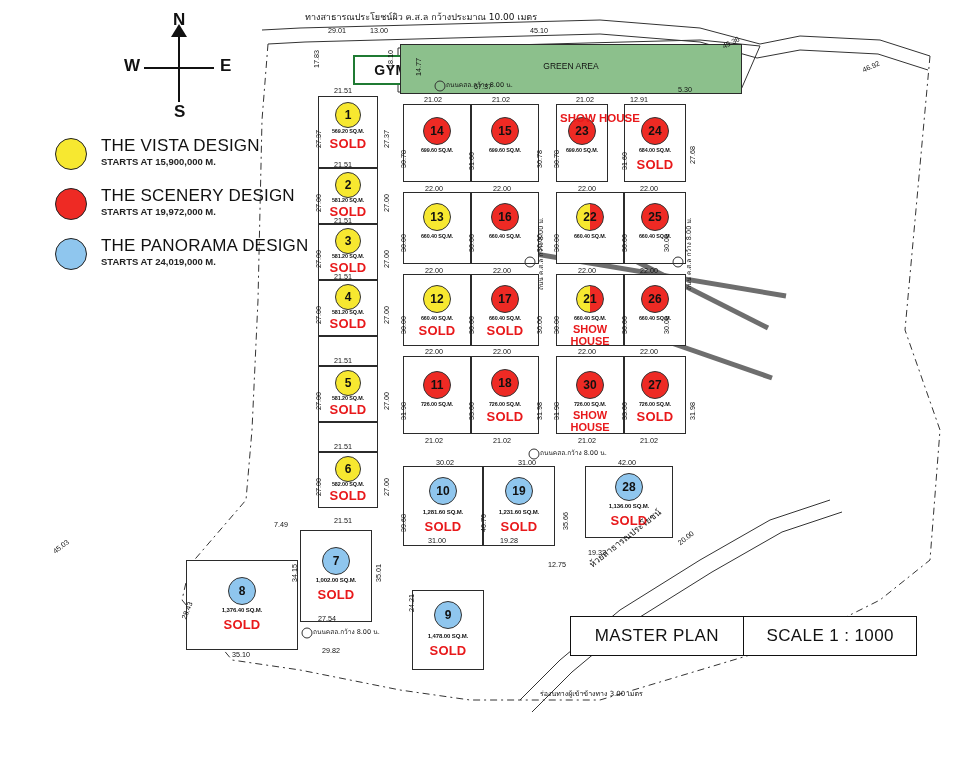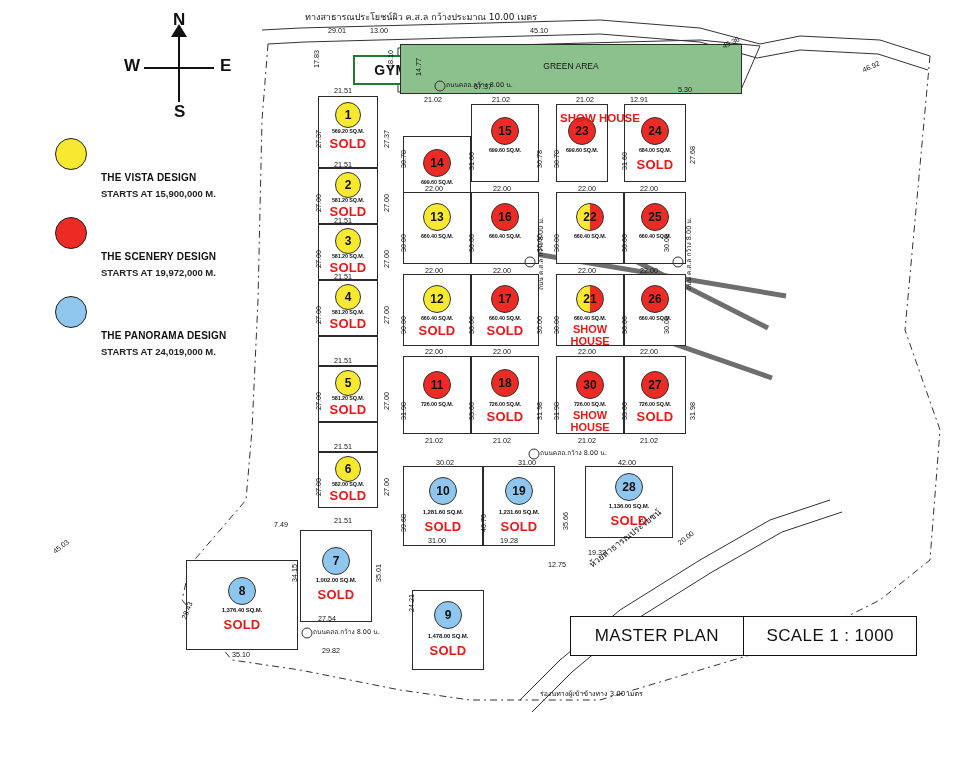--- a/index.html
+++ b/index.html
@@ -21,21 +21,21 @@
   #compass .w{left:14px;top:48px;}
   #compass .vline{position:absolute;left:68px;top:22px;width:2px;height:72px;background:#111;}
   #compass .hline{position:absolute;left:34px;top:59px;width:70px;height:2px;background:#111;}
   #compass .arrow{position:absolute;left:61px;top:16px;width:0;height:0;
     border-left:8px solid transparent;border-right:8px solid transparent;border-bottom:13px solid #111;}
 
   
   #legend{left:55px;top:138px;width:300px;}
   .legend-row{display:flex;align-items:flex-start;margin-bottom:18px;}
   .legend-dot{width:30px;height:30px;border-radius:50%;border:1.5px solid #222;margin-right:14px;flex:0 0 auto;}
-  .legend-txt .t1{font-size:10px;font-weight:bold;letter-spacing:.2px;line-height:16px;margin-top:32px;}
+  .legend-txt .t1{font-size:17px;font-weight:normal;letter-spacing:.2px;line-height:16px;}
   .legend-txt .t2{font-size:9.5px;font-weight:bold;color:#222;margin-top:2px;}
 
   
   #plan{left:0;top:0;width:964px;height:768px;}
   .lot{position:absolute;box-sizing:border-box;border:1px solid #2b2b2b;background:#fff;}
   .lot .circle{
     position:absolute;left:50%;transform:translateX(-50%);
     border-radius:50%;border:1.2px solid #333;
     display:flex;align-items:center;justify-content:center;
     font-size:12px;font-weight:bold;color:#111;
@@ -197,21 +197,21 @@
     <div class="area" style="top:46px;font-size:6px;">1,002.00 SQ.M.</div>
     <div class="sold" style="top:56px;">SOLD</div>
   </div>
 
   <div class="lot" style="left:186px;top:560px;width:112px;height:90px;border-color:#2b2b2b;">
     <div class="circle c-blue" style="width:26px;height:26px;top:16px;">8</div>
     <div class="area" style="top:46px;font-size:6px;">1,376.40 SQ.M.</div>
     <div class="sold" style="top:56px;">SOLD</div>
   </div>
 
-  <div class="lot" style="left:403px;top:104px;width:68px;height:78px;margin-top:32px;">
+  <div class="lot" style="left:403px;top:104px;width:68px;height:78px;">
     <div class="circle c-red" style="width:26px;height:26px;top:12px;">14</div>
     <div class="area" style="top:42px;">699.60 SQ.M.</div>
     <div class="sold" style="top:52px;"></div>
   </div>
   <div class="lot" style="left:471px;top:104px;width:68px;height:78px;">
     <div class="circle c-red" style="width:26px;height:26px;top:12px;">15</div>
     <div class="area" style="top:42px;">699.60 SQ.M.</div>
     <div class="sold" style="top:52px;"></div>
   </div>
 

